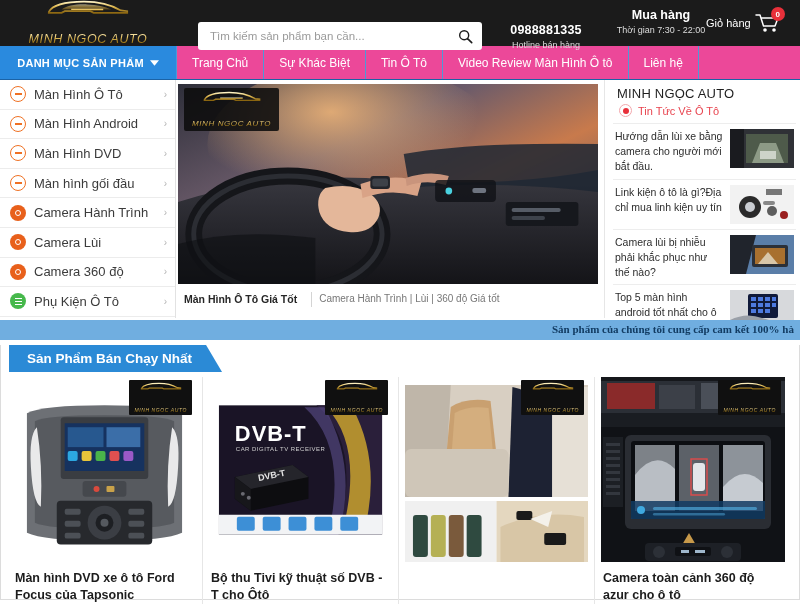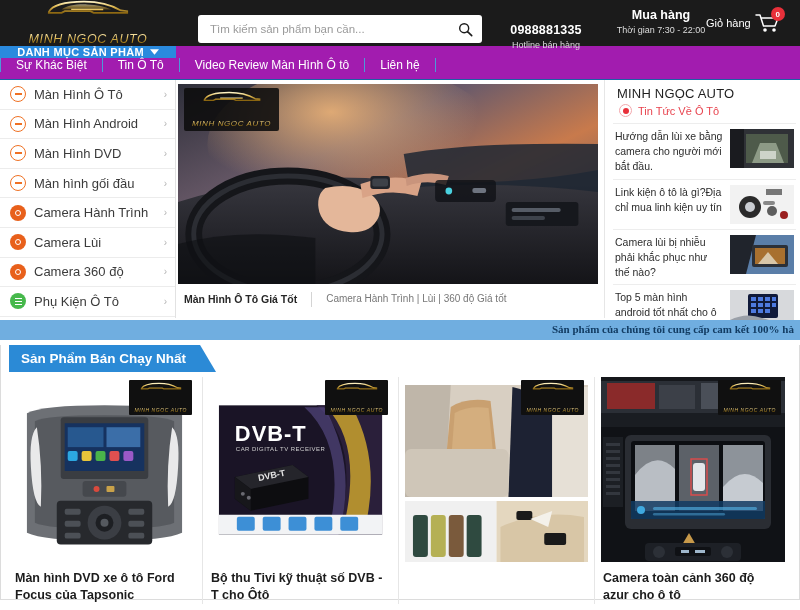--- a/index.html
+++ b/index.html
@@ -29,21 +29,21 @@
   .logo-text {
     font-size: 12.5px; font-weight: normal; font-style: italic;
     letter-spacing: .6px;
     background: linear-gradient(180deg,#fff6cf 0%,#e7c15e 40%,#9a7416 75%,#f0d98b 100%);
     -webkit-background-clip: text; background-clip: text;
     color: #d9b köp; color: transparent; -webkit-text-fill-color: transparent;
     margin-top: 16px;
     text-align: center;
   }
   .search-box {
-    position: absolute; left: 198px; top: 15px;
+    position: absolute; left: 198px; top: 22px;
     width: 284px; height: 28px;
     background: #fff; border-radius: 3px;
     display: flex; align-items: center;
   }
   .search-input {
     flex: 1; border: none; outline: none;
     font-size: 11.5px; color: #333;
     padding: 0 8px 0 12px;
     font-family: "Liberation Sans", sans-serif;
     background: transparent;
@@ -74,23 +74,22 @@
   .cart-badge {
     position: absolute; right: -4px; top: -6px;
     width: 14px; height: 14px; border-radius: 50%;
     background: #e8303a; color: #fff; font-size: 8px;
     display: flex; align-items: center; justify-content: center;
     font-weight: bold;
   }
 
   
   .nav {
-    height: 34px; background: #a21caf; display: flex; align-items: stretch;
+    height: 34px; background: #ec4899; display: flex; align-items: stretch;
     border-bottom: 1px solid #1b63a6;
-    flex-direction: column;
   }
   .nav-cat {
     width: 176px; background: #2a8ade; color:#fff;
     display:flex; align-items:center; justify-content:center; gap:6px;
     font-size: 11px; font-weight: bold; letter-spacing: .3px;
     cursor: pointer;
   }
   .nav-items { display: flex; align-items: stretch; }
   .nav-item {
     display: flex; align-items: center; padding: 0 15px;
@@ -129,21 +128,21 @@
     display:flex; flex-direction:column; align-items:center;
   }
   .banner-wm .logo-text { font-size: 8px; }
   .banner-wm svg { width: 62px; height: 12px; }
   .banner-caption {
     display: flex; align-items: center; padding: 8px 4px 0 6px; gap: 14px;
   }
   .cap-left { font-size: 10.5px; font-weight: bold; color: #262626; white-space: nowrap;}
   .cap-right {
     font-size: 10px; color: #777; border-left: 1px solid #d4d4d4;
-    padding-left: 14px; line-height: 1.45; text-align:center;
+    padding-left: 7px; line-height: 1.45; text-align:center;
   }
 
   .news { flex: 1; padding: 6px 4px 0 8px; border-left: 1px solid #e6e6e6; }
   .news-title {
     font-size: 13px; color: #1f1f1f; letter-spacing: .2px; padding-left: 4px;
   }
   .news-sub {
     display:flex; align-items:center; gap:6px;
     font-size: 11px; color: #e8444f; padding: 3px 0 6px 6px;
   }
@@ -175,21 +174,21 @@
   }
 
   
   .section {
     margin-top: 5px; border: 1px solid #dcdcdc; border-top:none;
     position: relative; height: 255px;
   }
   .sect-tab {
     position: absolute; left: 8px; top: 0;
     background: #2b8ad6; color: #fff; height: 27px;
-    display: flex; align-items: center; padding: 0 30px 0 12px;
+    display: flex; align-items: center; padding: 0 30px 0 18px;
     font-size: 13.5px; font-weight: bold;
     clip-path: polygon(0 0, calc(100% - 16px) 0, 100% 100%, 0 100%);
   }
   .prod-row {
     display: flex; padding: 32px 4px 0 6px; gap: 0;
   }
   .prod-card {
     width: 196px; padding: 0 6px;
     border-right: 1px solid #e6e6e6;
     cursor: pointer;
@@ -266,20 +265,23 @@
 </div>
 
 <div class="nav">
   <div class="nav-cat">
     <span>DANH MỤC SẢN PHẨM</span>
     <svg width="9" height="6" viewBox="0 0 10 6">
       <path d="M0 0 L5 6 L10 0 Z" fill="#ffffff"></path>
     </svg>
   </div>
   <div class="nav-items">
+    <div class="nav-item">
+      <span>Trang Chủ</span>
+    </div>
     <div class="nav-item">
       <span>Sự Khác Biệt</span>
     </div>
     <div class="nav-item">
       <span>Tin Ô Tô</span>
     </div>
     <div class="nav-item">
       <span>Video Review Màn Hình Ô tô</span>
     </div>
     <div class="nav-item">

